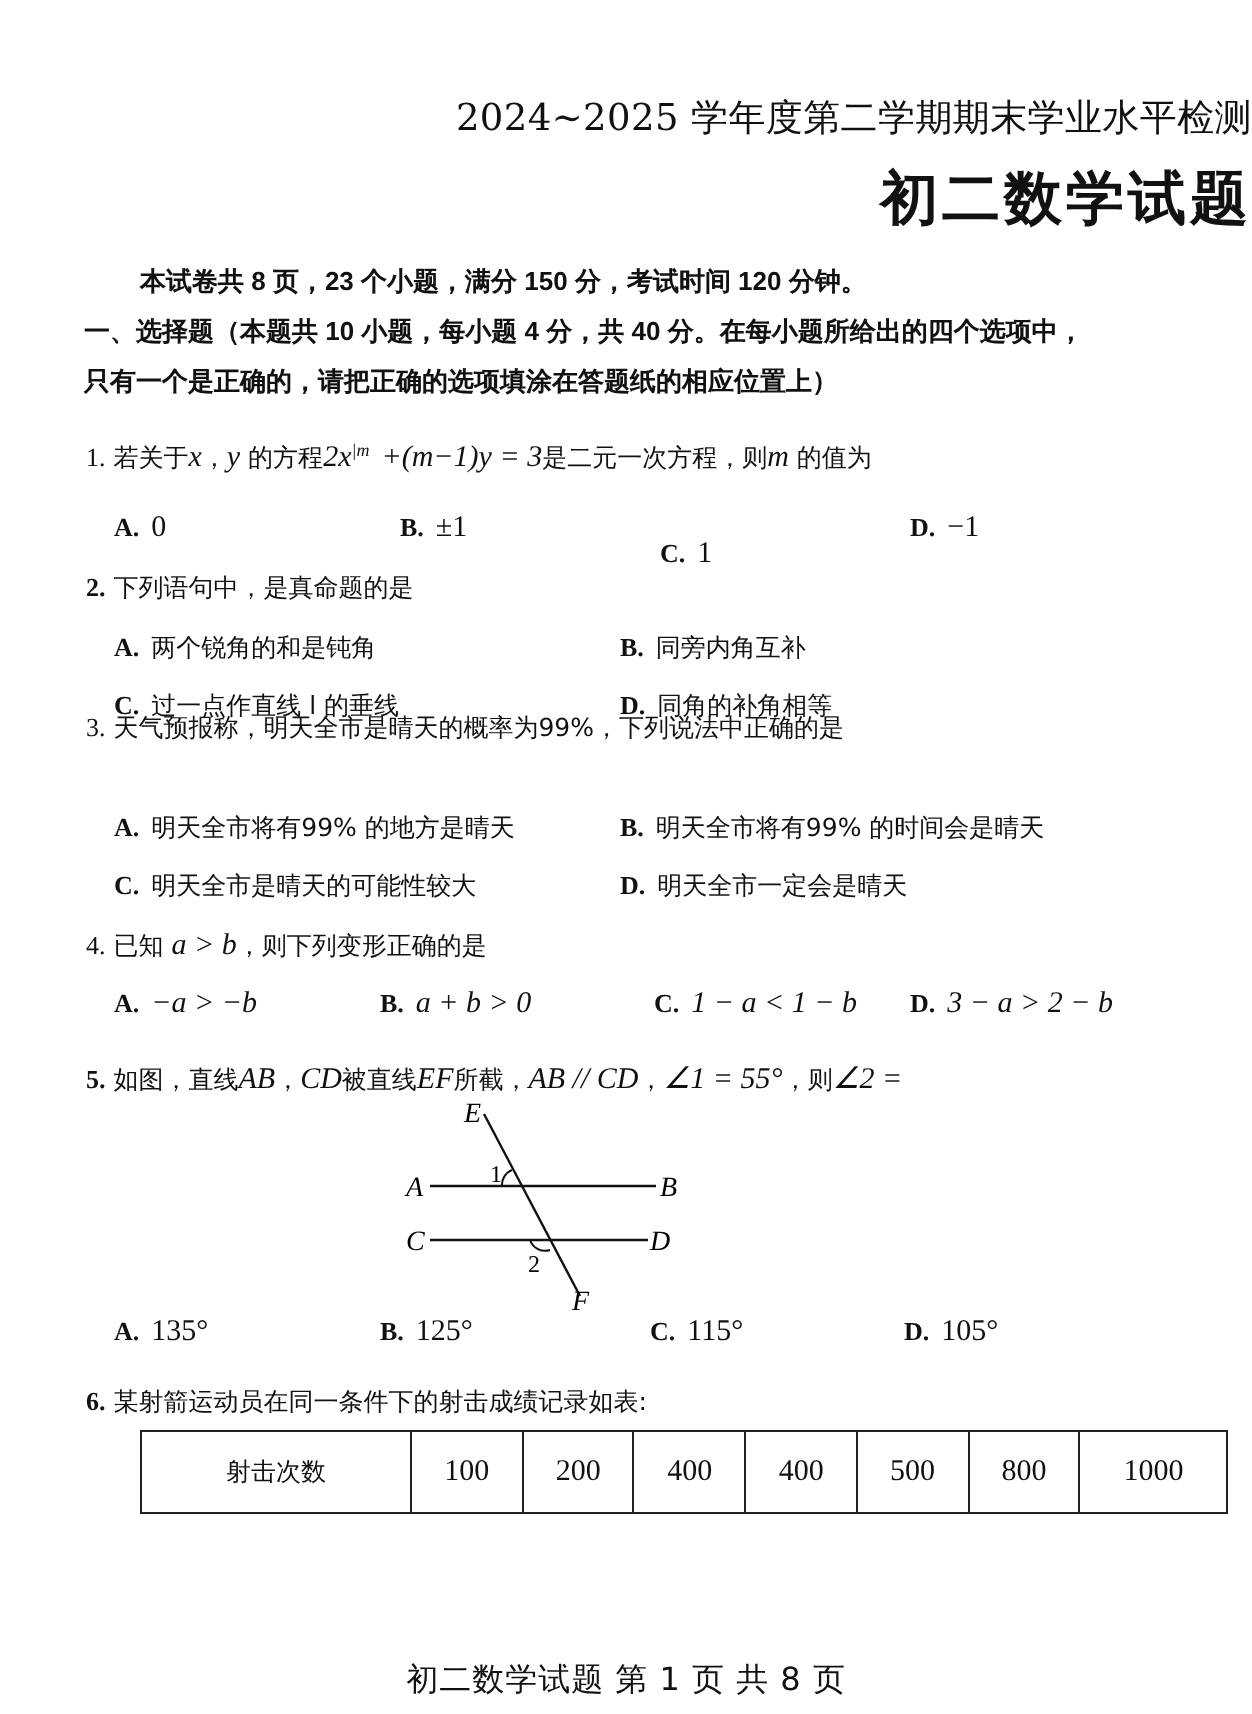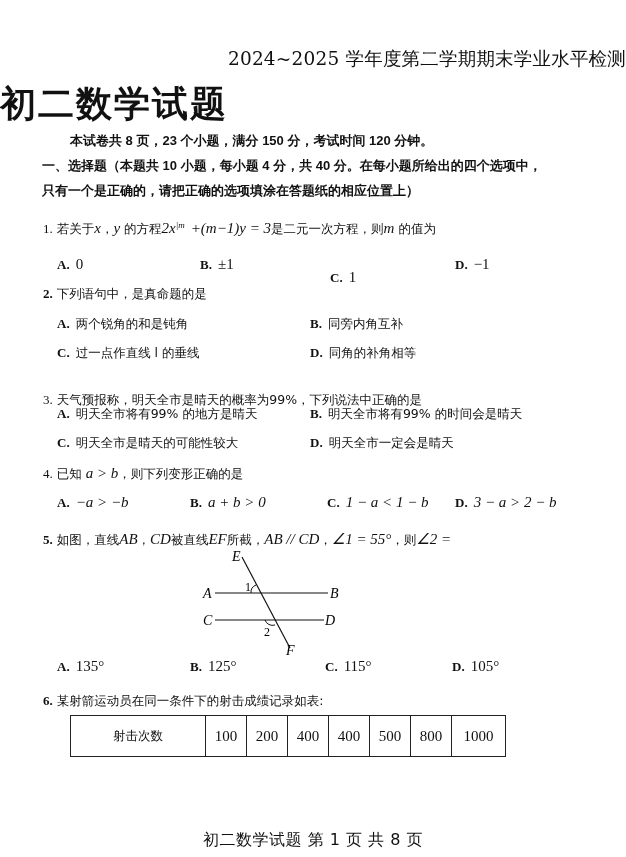--- a/index.html
+++ b/index.html
@@ -1,28 +1,28 @@
 <!DOCTYPE html>
 <html><head>
 <meta charset="utf-8">
 <style>
   html, body { margin: 0; padding: 0; background: #ffffff; }
   body { width: 626px; height: 857px; position: relative; overflow: hidden;
          font-family: "DejaVu Serif", "Liberation Serif", serif; color: #111; }
   .abs { position: absolute; white-space: nowrap; }
   .title1 { top: 46px; left: 0; width: 626px; text-align: right; font-size: 18.5px; letter-spacing: 0.2px; }
-  .title2 { top: 80px; left: 0; width: 626px; text-align: left; font-size: 36px; letter-spacing: 2px; font-family: "DejaVu Sans", sans-serif; font-weight: bold; }
+  .title2 { top: 80px; left: 0; width: 626px; text-align: right; font-size: 29px; letter-spacing: 2px; font-family: "DejaVu Sans", sans-serif; font-weight: bold; }
   .sans-b { font-family: Liberation Sans, sans-serif; font-weight: bold; font-size: 13px; }
   .q { font-family: "DejaVu Sans", "Liberation Sans", sans-serif; font-size: 12.5px; }
   .qnum { font-family: "Liberation Serif", serif; font-size: 13px; }
   .opt { font-family: "DejaVu Sans", "Liberation Sans", sans-serif; font-size: 12.5px; }
   .opt .lbl { font-family: "Liberation Serif", serif; font-weight: bold; font-size: 13px; margin-right: 6px; }
   .math { font-family: "Liberation Serif", serif; font-style: italic; font-size: 15px; }
   .num { font-family: "Liberation Serif", serif; font-size: 15px; }
-  table.shots { position: absolute; left: 70px; top: 715px; width: 436px; border-collapse: collapse;
+  table.shots { position: absolute; left: 70px; top: 715px; width: 544px; border-collapse: collapse;
                 font-family: "Liberation Serif", serif; font-size: 15px; }
   table.shots td { border: 1.3px solid #222; height: 40px; text-align: center; padding: 0; }
   table.shots td.head { width: 134px; font-family: "DejaVu Sans", sans-serif; font-size: 12.5px; }
   .footer { top: 830px; left: 0; width: 626px; text-align: center; font-family: "DejaVu Sans", sans-serif; font-size: 16px; letter-spacing: 0.5px; }
   svg.fig text { font-family: "Liberation Serif", serif; font-style: italic; font-size: 14px; }
   svg.fig text.n { font-style: normal; font-size: 12px; }
 </style>
 </head>
 <body>
 
@@ -44,21 +44,21 @@
 
 <div class="abs q" style="top:286px; left:43px;">
   <span class="qnum" style="font-weight:bold;">2.</span>
   <span>下列语句中，是真命题的是</span>
 </div>
 <div class="abs opt" style="top:316px; left:57px;"><span class="lbl">A.</span><span>两个锐角的和是钝角</span></div>
 <div class="abs opt" style="top:316px; left:310px;"><span class="lbl">B.</span><span>同旁内角互补</span></div>
 <div class="abs opt" style="top:345px; left:57px;"><span class="lbl">C.</span><span>过一点作直线 l 的垂线</span></div>
 <div class="abs opt" style="top:345px; left:310px;"><span class="lbl">D.</span><span>同角的补角相等</span></div>
 
-<div class="abs q" style="top:392px; left:43px;">
+<div class="abs q" style="top:356px; left:43px;">
   <span class="qnum">3.</span>
   <span>天气预报称，明天全市是晴天的概率为99%，下列说法中正确的是</span>
 </div>
 <div class="abs opt" style="top:406px; left:57px;"><span class="lbl">A.</span><span>明天全市将有99% 的地方是晴天</span></div>
 <div class="abs opt" style="top:406px; left:310px;"><span class="lbl">B.</span><span>明天全市将有99% 的时间会是晴天</span></div>
 <div class="abs opt" style="top:435px; left:57px;"><span class="lbl">C.</span><span>明天全市是晴天的可能性较大</span></div>
 <div class="abs opt" style="top:435px; left:310px;"><span class="lbl">D.</span><span>明天全市一定会是晴天</span></div>
 
 <div class="abs q" style="top:465px; left:43px;">
   <span class="qnum">4.</span>

